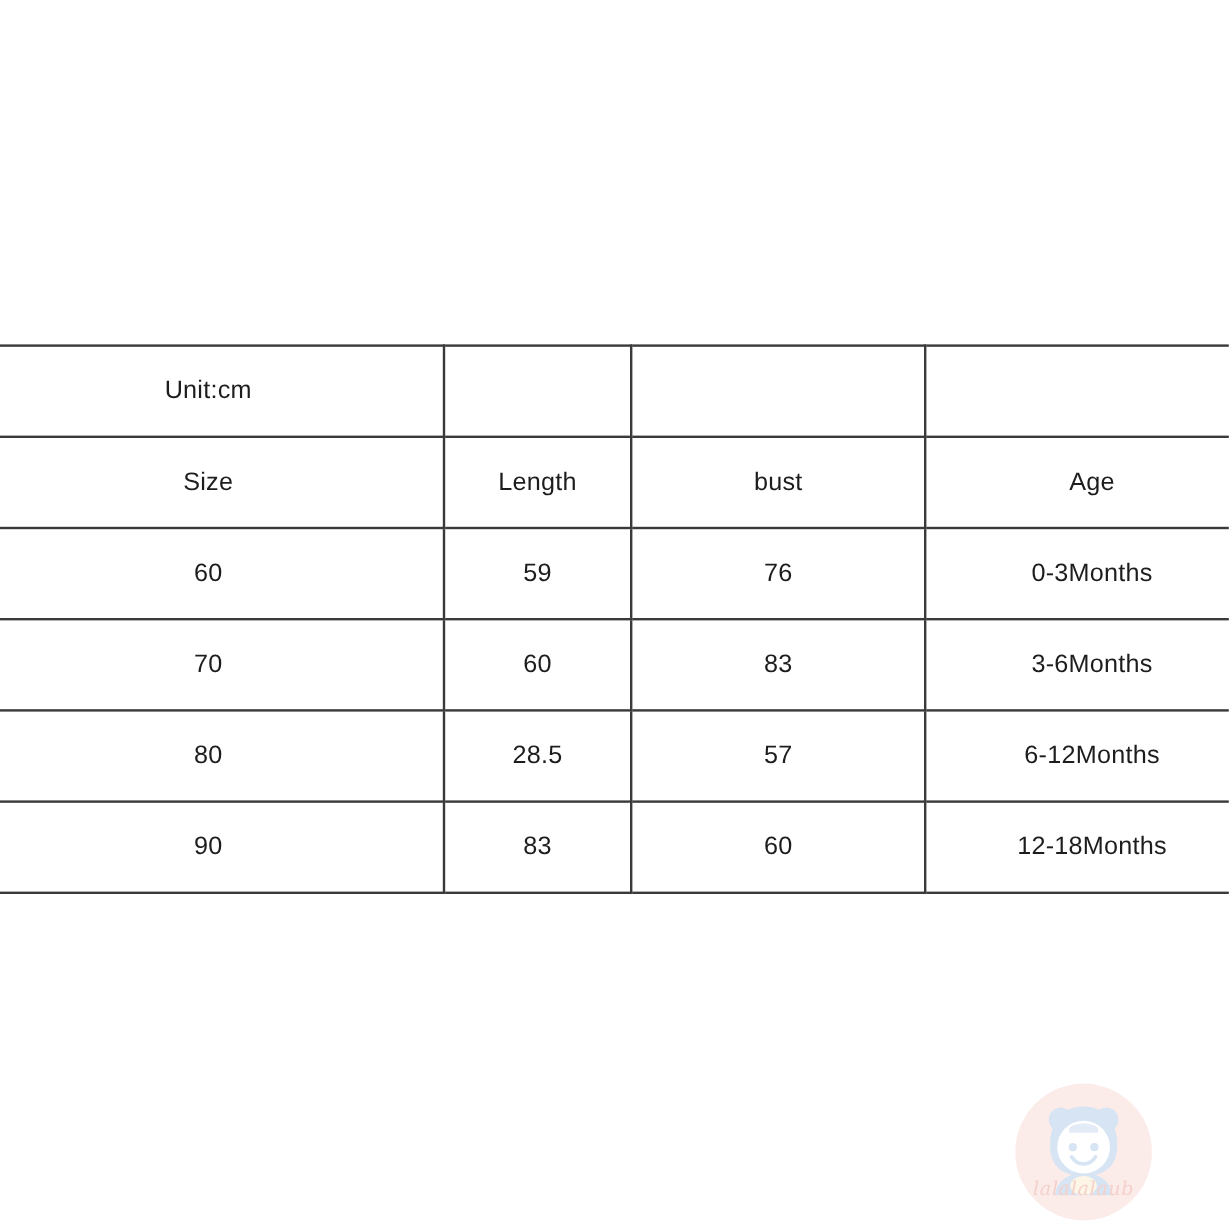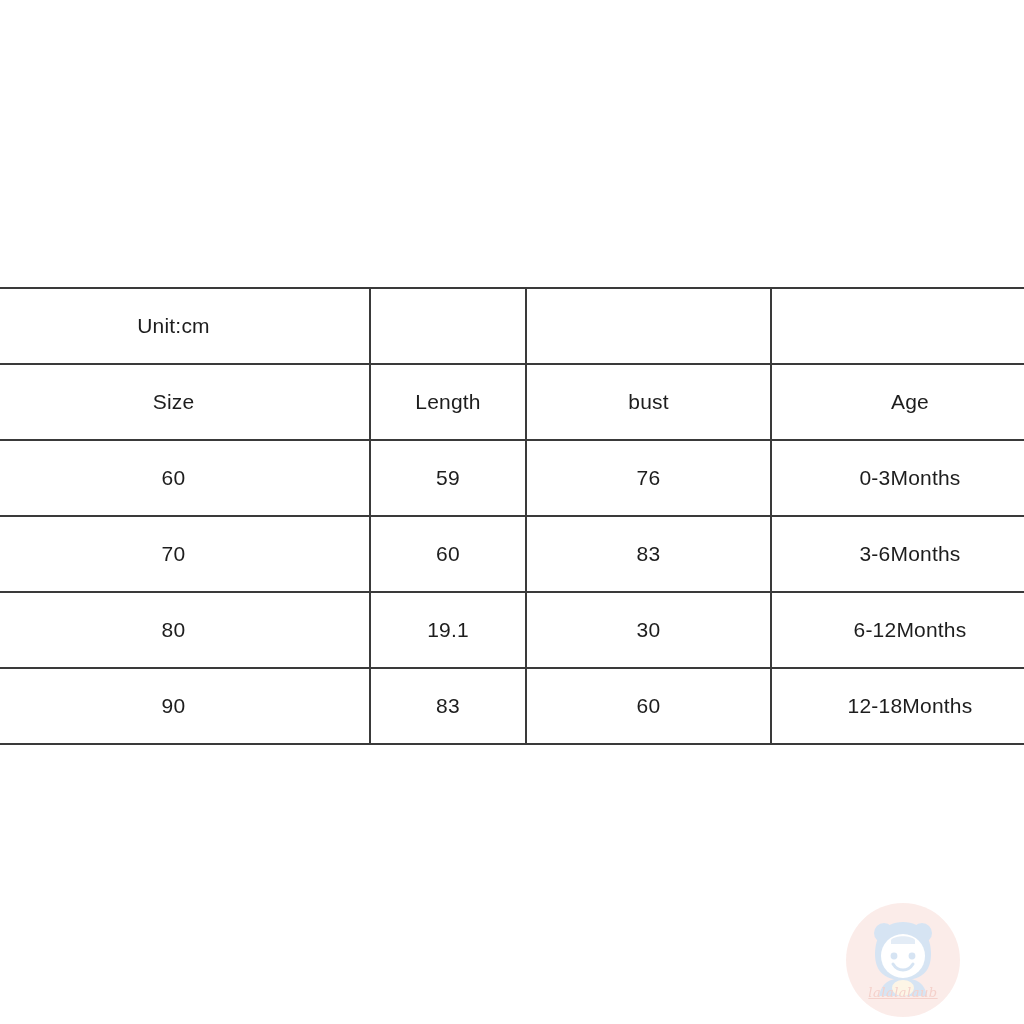--- a/index.html
+++ b/index.html
@@ -70,25 +70,24 @@
   }
   #watermark svg { display: block; }
   #watermark-text {
     position: absolute;
     left: 0;
     right: 0;
     bottom: 17px;
     text-align: center;
     font-family: "DejaVu Serif", "Liberation Serif", serif;
     font-style: italic;
-    font-size: 13px;
+    font-size: 16px;
     color: #f3c9c2;
     letter-spacing: 0.5px;
     pointer-events: none;
-    text-decoration: underline;
   }
 </style>
 </head>
 <body>
 
 <table id="size-chart">
   <colgroup>
     <col class="col-size">
     <col class="col-length">
     <col class="col-bust">
@@ -118,22 +117,22 @@
 
     <tr>
       <td>70</td>
       <td>60</td>
       <td>83</td>
       <td>3-6Months</td>
     </tr>
 
     <tr>
       <td>80</td>
-      <td>19.1</td>
-      <td>30</td>
+      <td>28.5</td>
+      <td>57</td>
       <td>6-12Months</td>
     </tr>
 
     <tr>
       <td>90</td>
       <td>83</td>
       <td>60</td>
       <td>12-18Months</td>
     </tr>
   </tbody>

